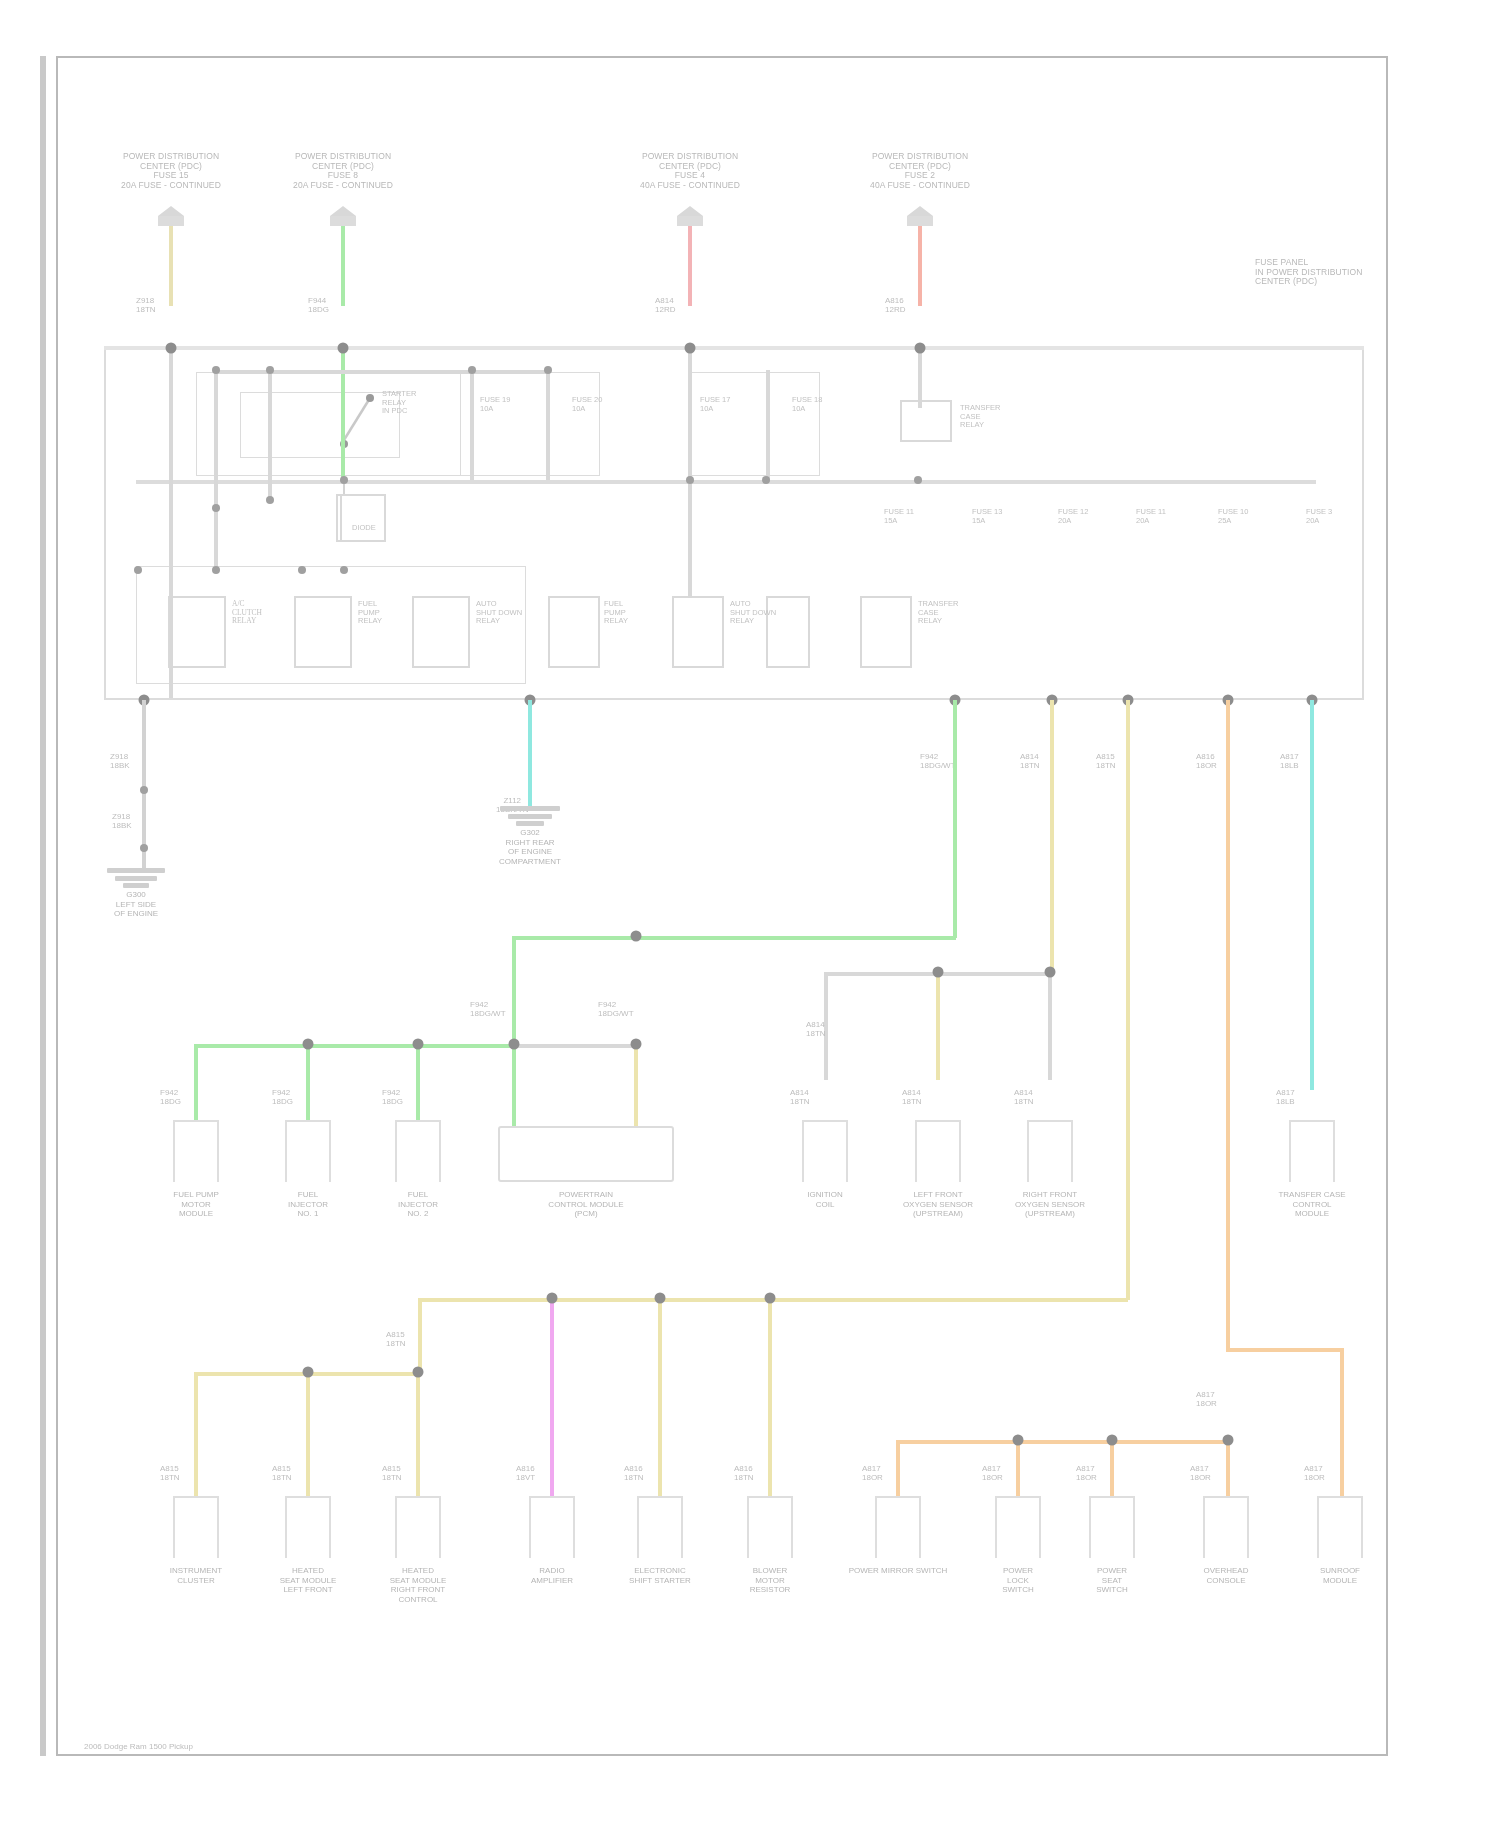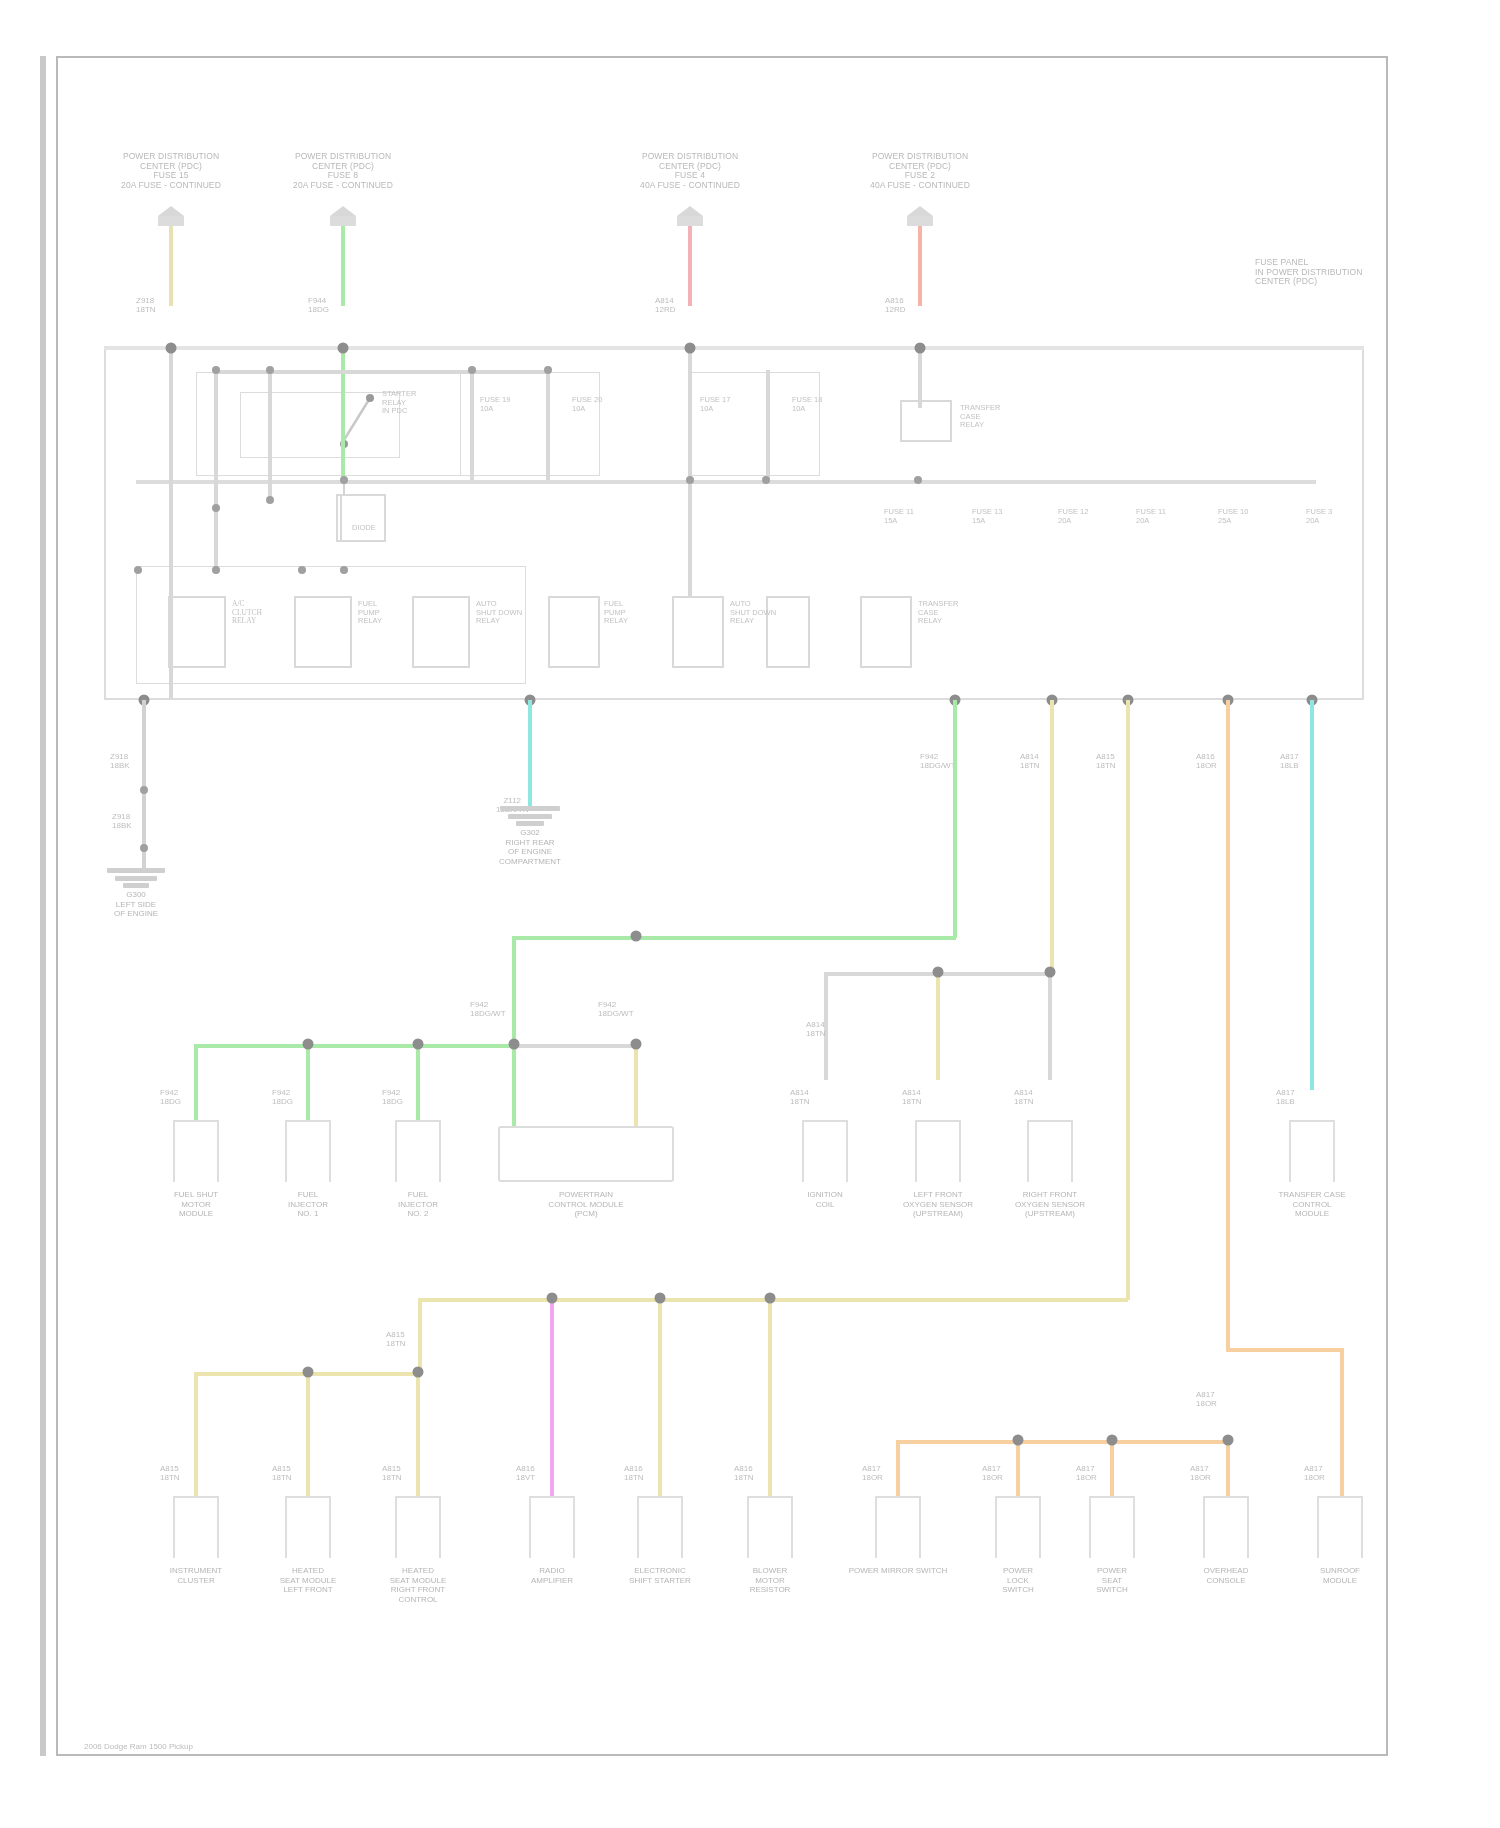--- a/index.html
+++ b/index.html
@@ -297,21 +297,21 @@
   <div class="dot" style="left:938px;top:972px;"></div>
   <div class="dot" style="left:1050px;top:972px;"></div>
   <div class="wlbl" style="left:806px;top:1020px;">A814
 18TN</div>
 
   <div class="wire v" style="left:1310px;top:700px;height:390px;background:#8fe8e0;"></div>
 
   <div class="cmp" style="left:196px;top:1120px;">
       <div class="frame"></div>
     </div>
-  <div class="capt" style="left:196px;top:1190px;width:130px;">FUEL SHUT
+  <div class="capt" style="left:196px;top:1190px;width:130px;">FUEL PUMP
 MOTOR
 MODULE</div>
   <div class="wlbl" style="left:160px;top:1088px;">F942
 18DG</div>
 
   <div class="cmp" style="left:308px;top:1120px;">
       <div class="frame"></div>
     </div>
   <div class="capt" style="left:308px;top:1190px;width:130px;">FUEL
 INJECTOR

